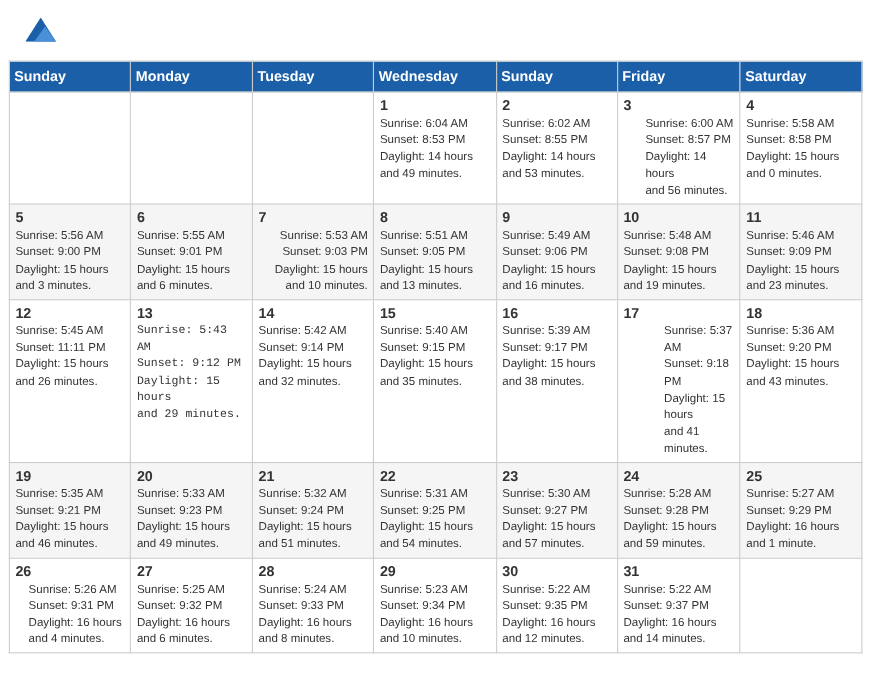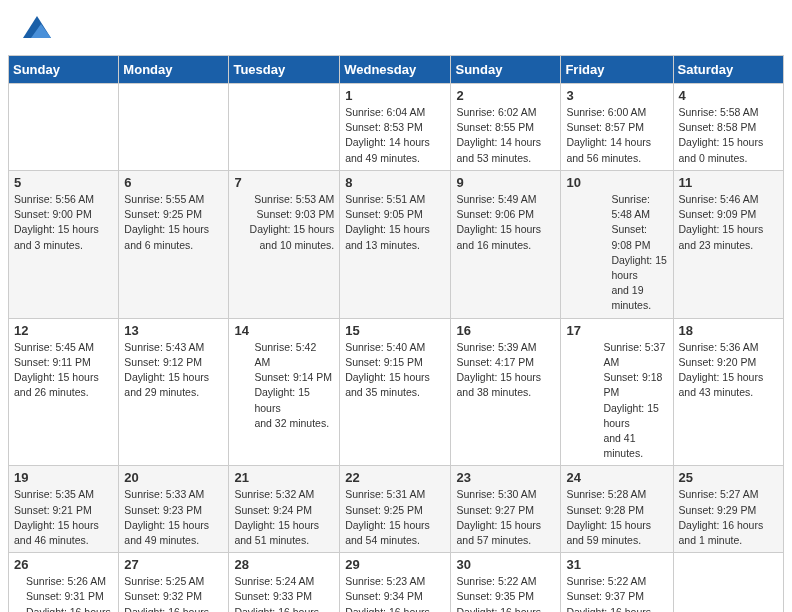--- a/index.html
+++ b/index.html
@@ -136,21 +136,21 @@
         </td>
         <td>
           <div class="day-number">2</div>
           <div class="day-info" style="white-space: pre-line;">Sunrise: 6:02 AM
 Sunset: 8:55 PM
 Daylight: 14 hours
 and 53 minutes.</div>
         </td>
         <td>
           <div class="day-number">3</div>
-          <div class="day-info" style="white-space: pre-line;">Sunrise: 6:00 AM
+          <div class="day-info" style="white-space: pre-line; margin-left: 20px;">Sunrise: 6:00 AM
 Sunset: 8:57 PM
 Daylight: 14 hours
 and 56 minutes.</div>
         </td>
         <td>
           <div class="day-number">4</div>
           <div class="day-info" style="white-space: pre-line;">Sunrise: 5:58 AM
 Sunset: 8:58 PM
 Daylight: 15 hours
 and 0 minutes.</div>
@@ -160,21 +160,21 @@
         <td>
           <div class="day-number">5</div>
           <div class="day-info" style="white-space: pre-line;">Sunrise: 5:56 AM
 Sunset: 9:00 PM
 Daylight: 15 hours
 and 3 minutes.</div>
         </td>
         <td>
           <div class="day-number">6</div>
           <div class="day-info" style="white-space: pre-line;">Sunrise: 5:55 AM
-Sunset: 9:25 PM
+Sunset: 9:01 PM
 Daylight: 15 hours
 and 6 minutes.</div>
         </td>
         <td>
           <div class="day-number">7</div>
           <div class="day-info" style="white-space: pre-line; text-align: right;">Sunrise: 5:53 AM
 Sunset: 9:03 PM
 Daylight: 15 hours
 and 10 minutes.</div>
         </td>
@@ -187,66 +187,66 @@
         </td>
         <td>
           <div class="day-number">9</div>
           <div class="day-info" style="white-space: pre-line;">Sunrise: 5:49 AM
 Sunset: 9:06 PM
 Daylight: 15 hours
 and 16 minutes.</div>
         </td>
         <td>
           <div class="day-number">10</div>
-          <div class="day-info" style="white-space: pre-line; margin-left: 45px;">Sunrise: 5:48 AM
+          <div class="day-info" style="white-space: pre-line;">Sunrise: 5:48 AM
 Sunset: 9:08 PM
 Daylight: 15 hours
 and 19 minutes.</div>
         </td>
         <td>
           <div class="day-number">11</div>
           <div class="day-info" style="white-space: pre-line;">Sunrise: 5:46 AM
 Sunset: 9:09 PM
 Daylight: 15 hours
 and 23 minutes.</div>
         </td>
       </tr>
       <tr>
         <td>
           <div class="day-number">12</div>
           <div class="day-info" style="white-space: pre-line;">Sunrise: 5:45 AM
-Sunset: 9:11 PM
+Sunset: 11:11 PM
 Daylight: 15 hours
 and 26 minutes.</div>
         </td>
         <td>
           <div class="day-number">13</div>
-          <div class="day-info" style="white-space: pre-line;">Sunrise: 5:43 AM
+          <div class="day-info" style="white-space: pre-line; font-family: Liberation Mono, monospace;">Sunrise: 5:43 AM
 Sunset: 9:12 PM
 Daylight: 15 hours
 and 29 minutes.</div>
         </td>
         <td>
           <div class="day-number">14</div>
-          <div class="day-info" style="white-space: pre-line; margin-left: 20px;">Sunrise: 5:42 AM
+          <div class="day-info" style="white-space: pre-line;">Sunrise: 5:42 AM
 Sunset: 9:14 PM
 Daylight: 15 hours
 and 32 minutes.</div>
         </td>
         <td>
           <div class="day-number">15</div>
           <div class="day-info" style="white-space: pre-line;">Sunrise: 5:40 AM
 Sunset: 9:15 PM
 Daylight: 15 hours
 and 35 minutes.</div>
         </td>
         <td>
           <div class="day-number">16</div>
           <div class="day-info" style="white-space: pre-line;">Sunrise: 5:39 AM
-Sunset: 4:17 PM
+Sunset: 9:17 PM
 Daylight: 15 hours
 and 38 minutes.</div>
         </td>
         <td>
           <div class="day-number">17</div>
           <div class="day-info" style="white-space: pre-line; margin-left: 37px;">Sunrise: 5:37 AM
 Sunset: 9:18 PM
 Daylight: 15 hours
 and 41 minutes.</div>
         </td>

